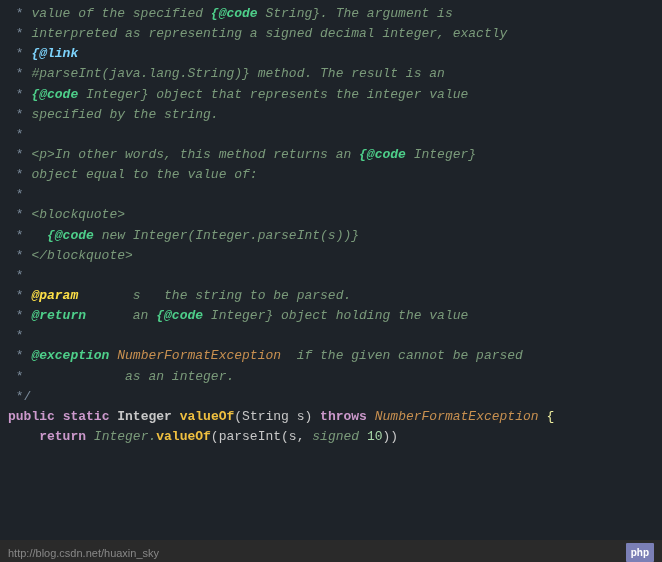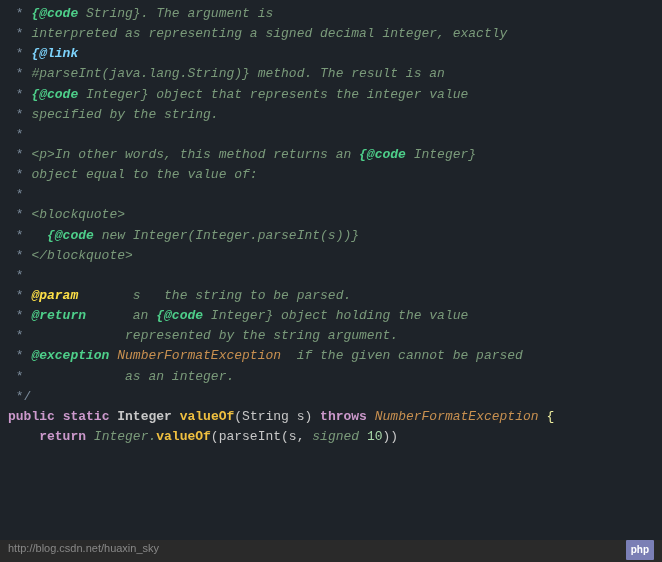--- a/index.html
+++ b/index.html
@@ -116,21 +116,21 @@
     }
 
     .bottom-bar {
       position: absolute;
       bottom: 0;
       left: 0;
       right: 0;
       height: 22px;
       background-color: #2a2a2a;
       display: flex;
-      align-items: flex-start;
+      align-items: flex-end;
       padding: 0 8px;
       justify-content: space-between;
     }
 
     .watermark {
       color: #888;
       font-size: 11px;
       font-family: Arial, sans-serif;
       font-style: normal;
     }
@@ -149,21 +149,21 @@
       color: #c89050;
       font-style: italic;
     }
   </style>
 </head>
 <body>
 
 <div class="code-block">
 
   <div class="line">
-    <span class="comment-star"> * </span><span class="tag-code">{@code</span><span class="comment-text"> String}. The argument is</span>
+    <span class="comment-star"> * </span><span class="comment-text">value of the specified </span><span class="tag-code">{@code</span><span class="comment-text"> String}. The argument is</span>
   </div>
 
   <div class="line">
     <span class="comment-star"> * </span><span class="comment-text">interpreted as representing a signed decimal integer, exactly</span>
   </div>
 
   <div class="line">
     <span class="comment-star"> * </span><span class="tag-link">{@link</span>
   </div>
 
@@ -213,21 +213,21 @@
 
   <div class="line">
     <span class="comment-star"> * </span><span class="tag-param">@param</span><span class="comment-text">       s   the string to be parsed.</span>
   </div>
 
   <div class="line">
     <span class="comment-star"> * </span><span class="tag-return">@return</span><span class="comment-text">      an </span><span class="tag-code">{@code</span><span class="comment-text"> Integer} object holding the value</span>
   </div>
 
   <div class="line">
-    <span class="comment-star"> *             </span><span class="comment-text">represented by the string argument.</span>
+    <span class="comment-star"> *             </span>
   </div>
 
   <div class="line">
     <span class="comment-star"> * </span><span class="tag-exception">@exception</span><span class="comment-text"> </span><span class="exception-class">NumberFormatException</span><span class="comment-text">  if the given cannot be parsed</span>
   </div>
 
   <div class="line">
     <span class="comment-star"> *             </span><span class="comment-text">as an integer.</span>
   </div>
 

